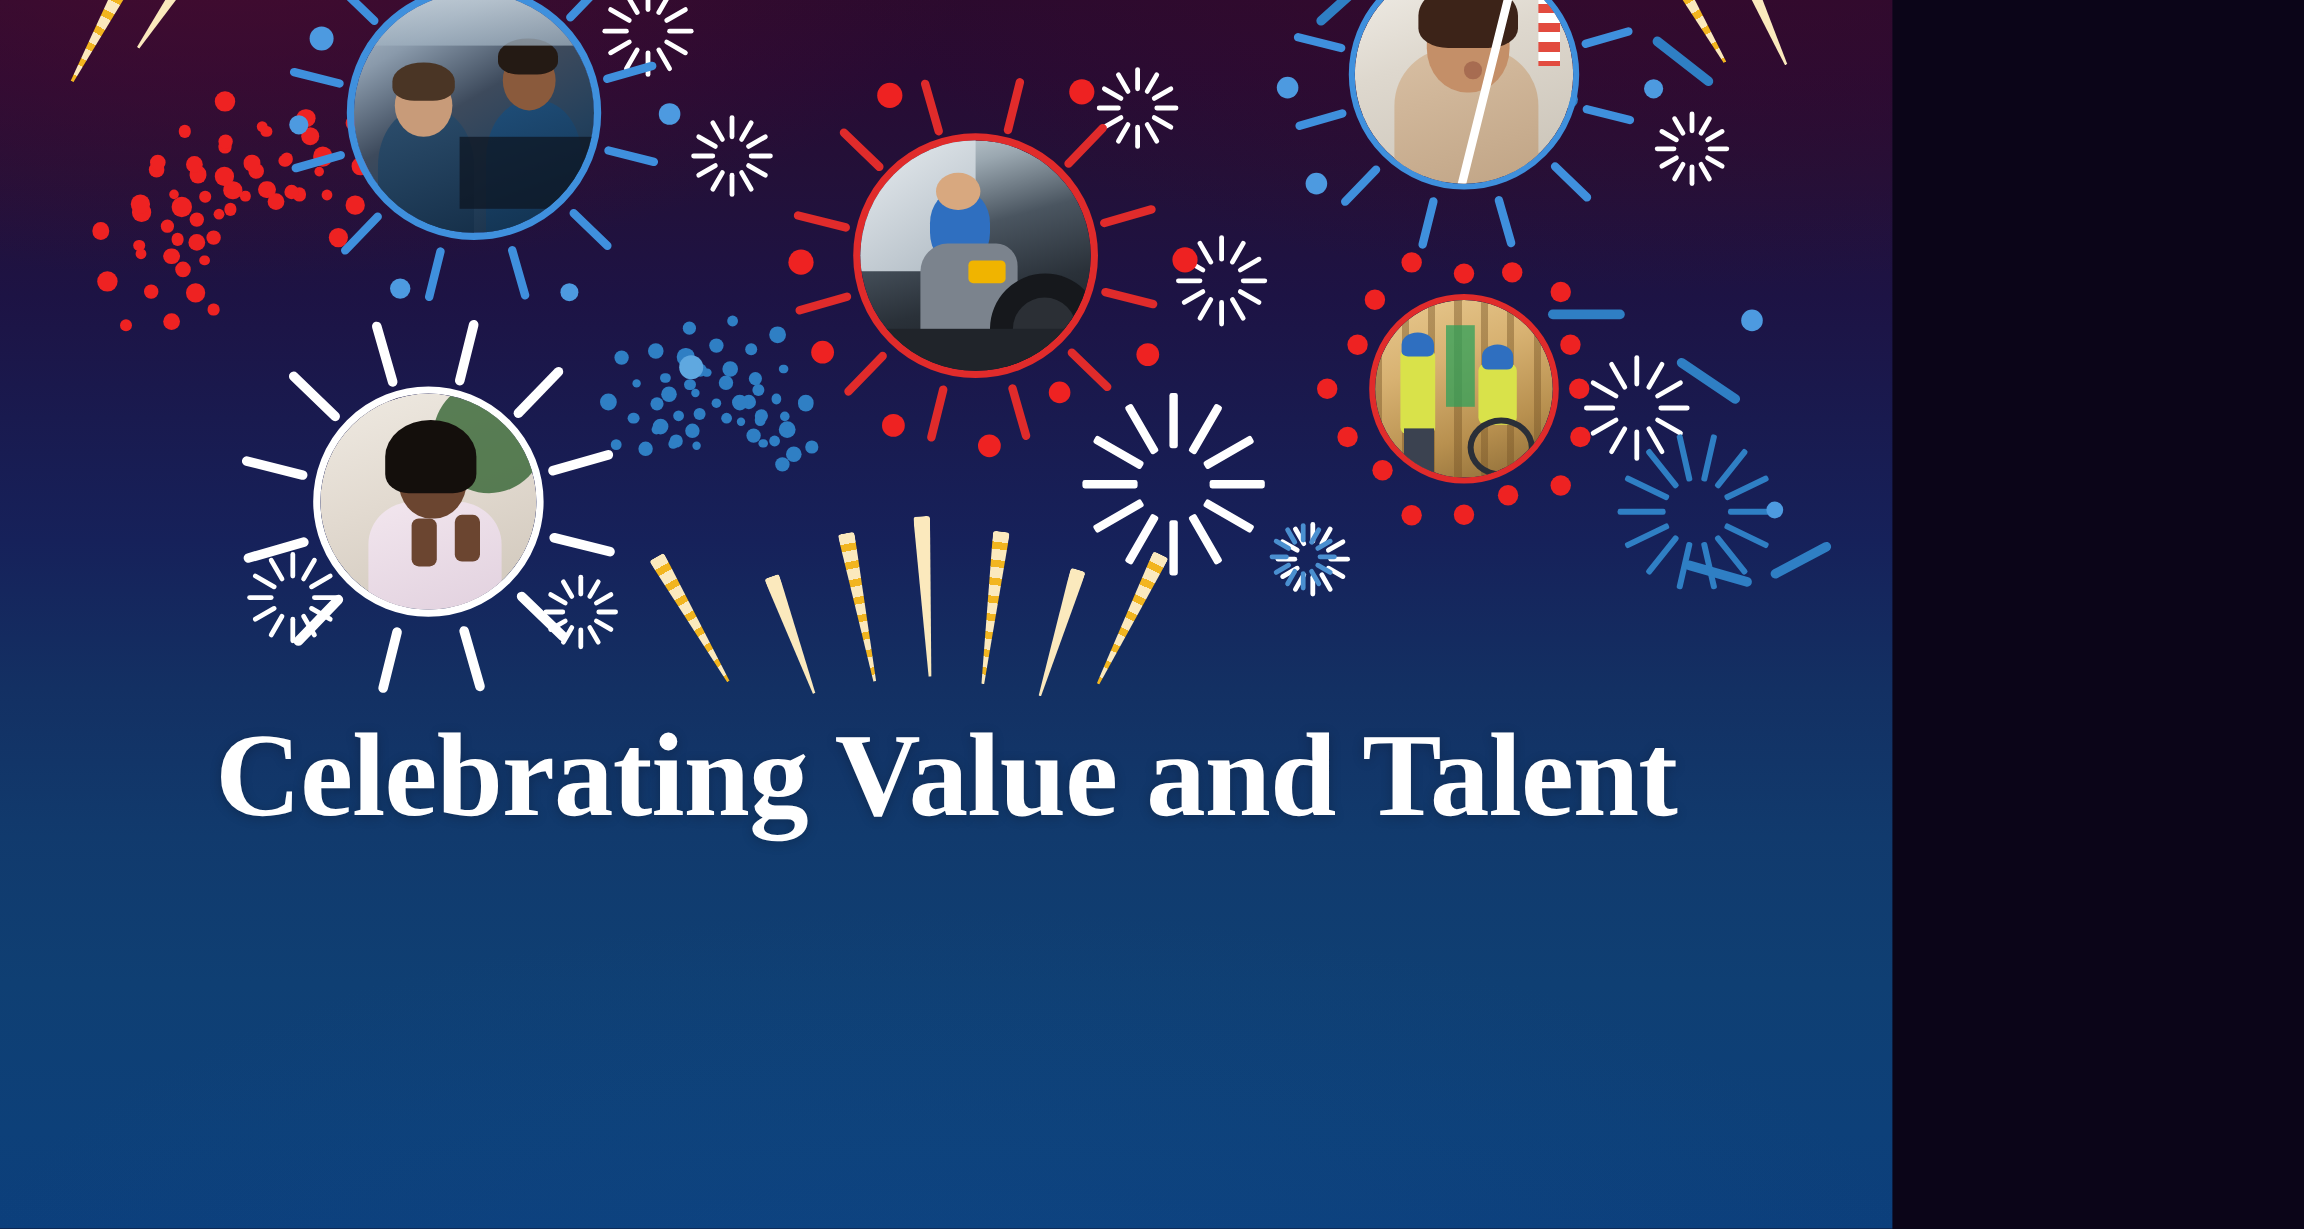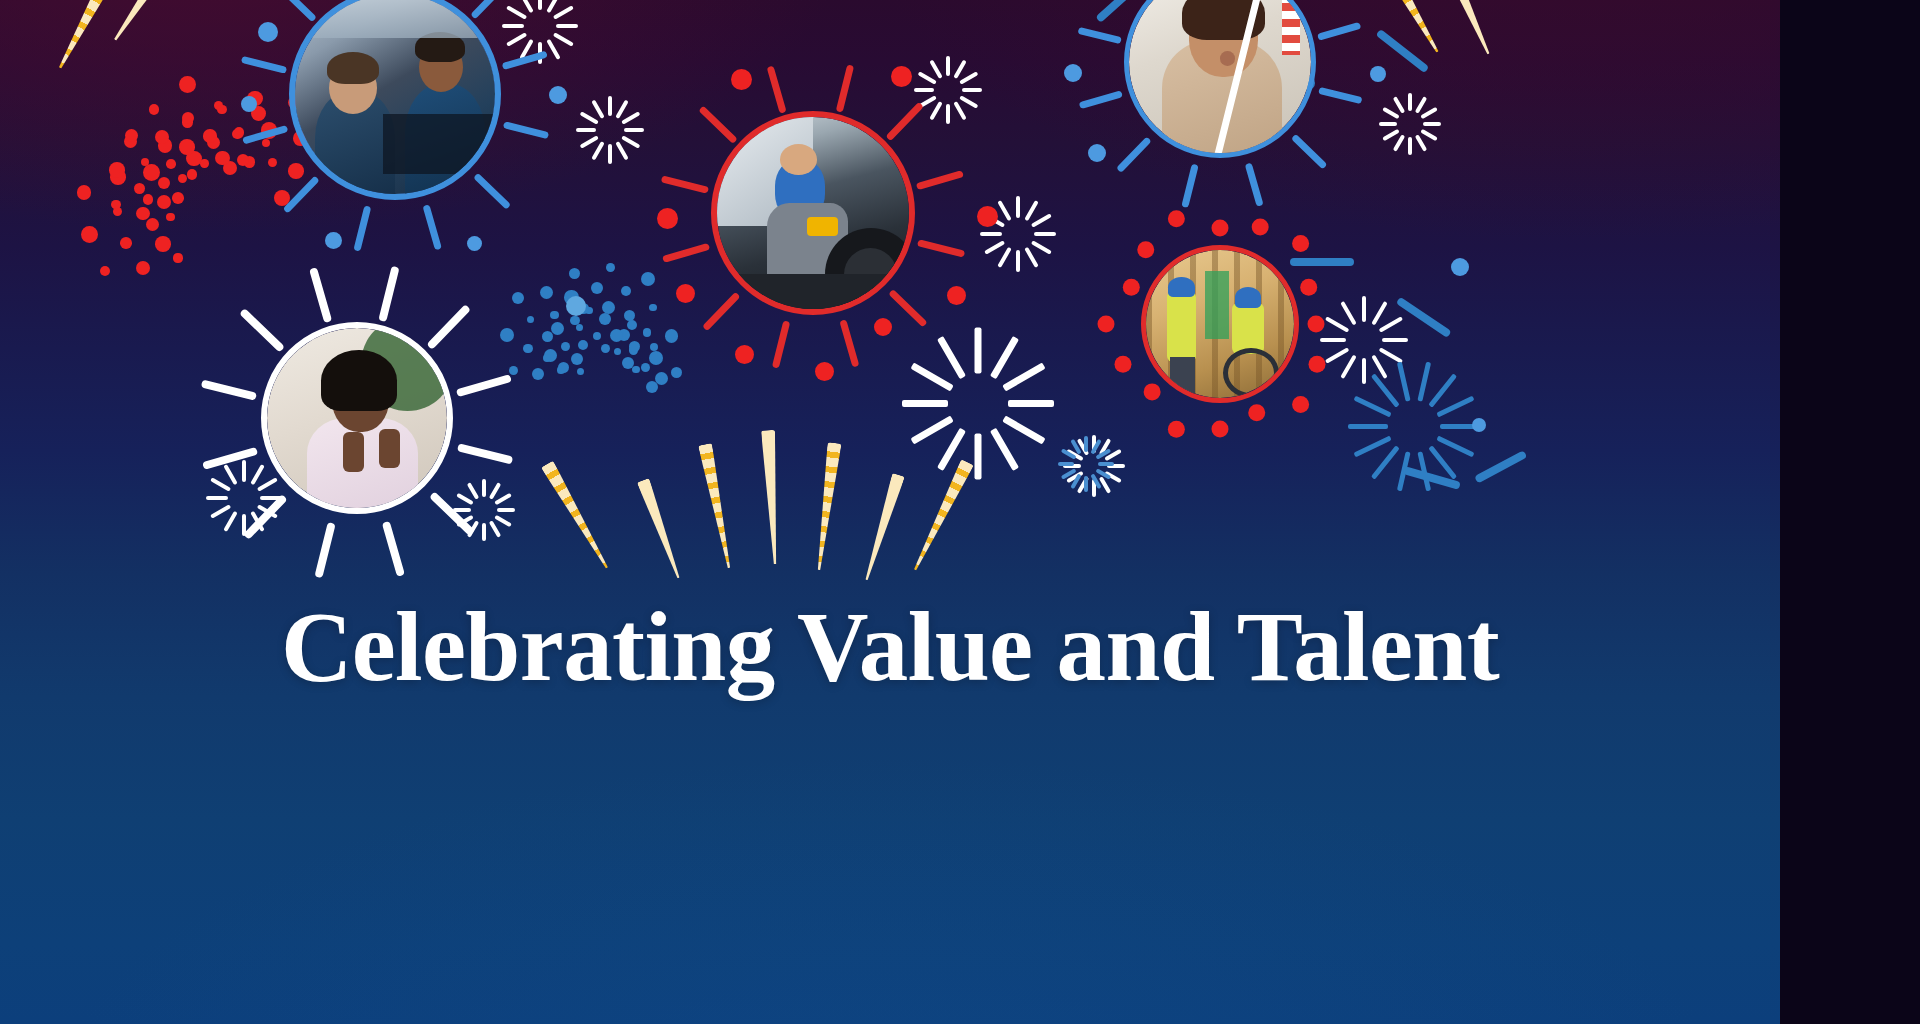--- a/index.html
+++ b/index.html
@@ -1,19 +1,19 @@
 <!DOCTYPE html>
 <html><head>
 <meta charset="utf-8">
 <style>
   * { margin:0; padding:0; box-sizing:border-box; }
   html,body { width:1920px; height:1024px; overflow:hidden; background:#0b0518; }
 
   .poster{
-    position:relative; width:1780px; height:1024px; overflow:hidden;
+    position:relative; width:1577px; height:1024px; overflow:hidden;
     font-family:"Liberation Serif", serif;
     background:
       linear-gradient(180deg,
         #2a0a2e 0%,
         #280b33 6%,
         #231038 14%,
         #1d1344 24%,
         #191a4f 34%,
         #16215a 44%,
         #133063 56%,

